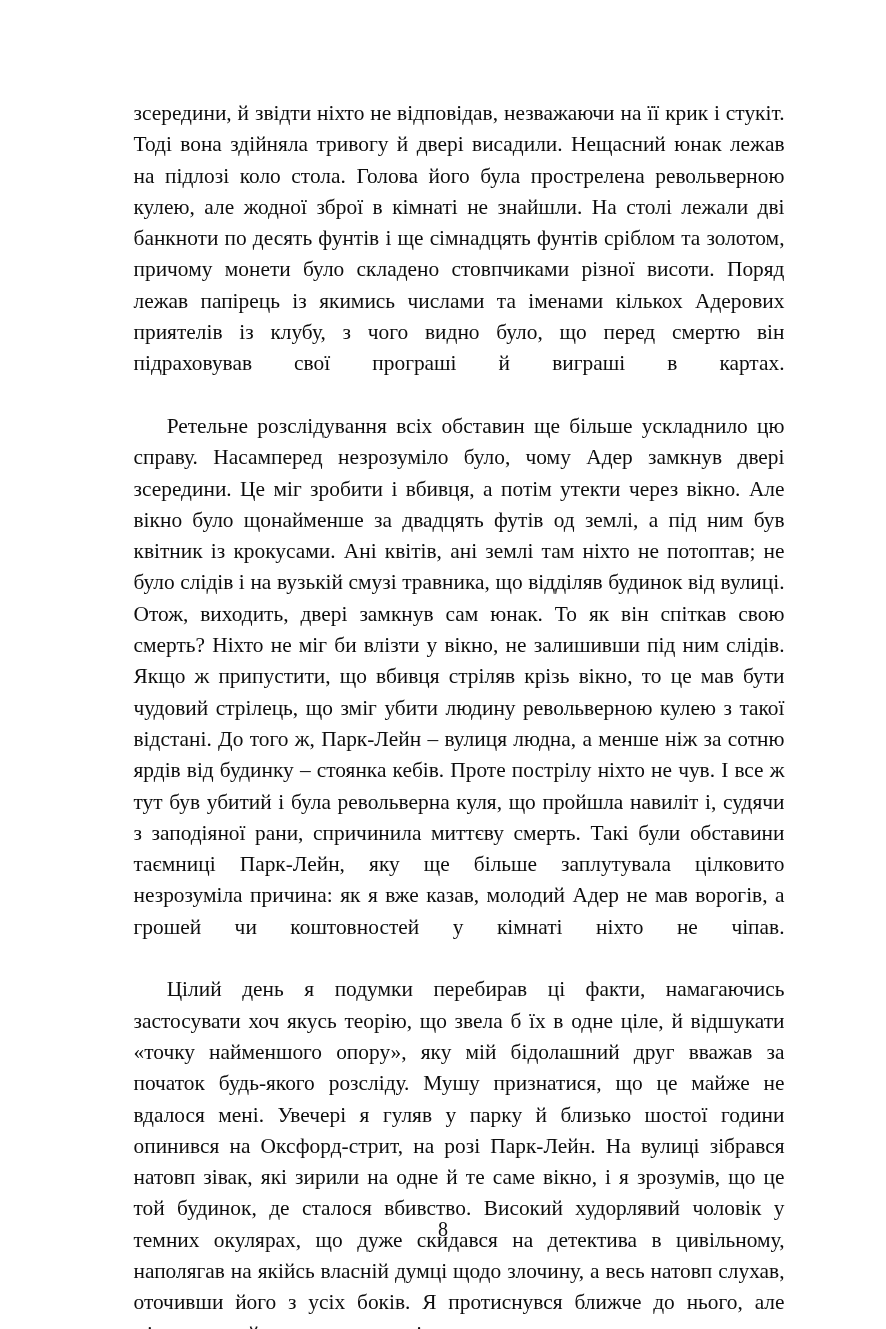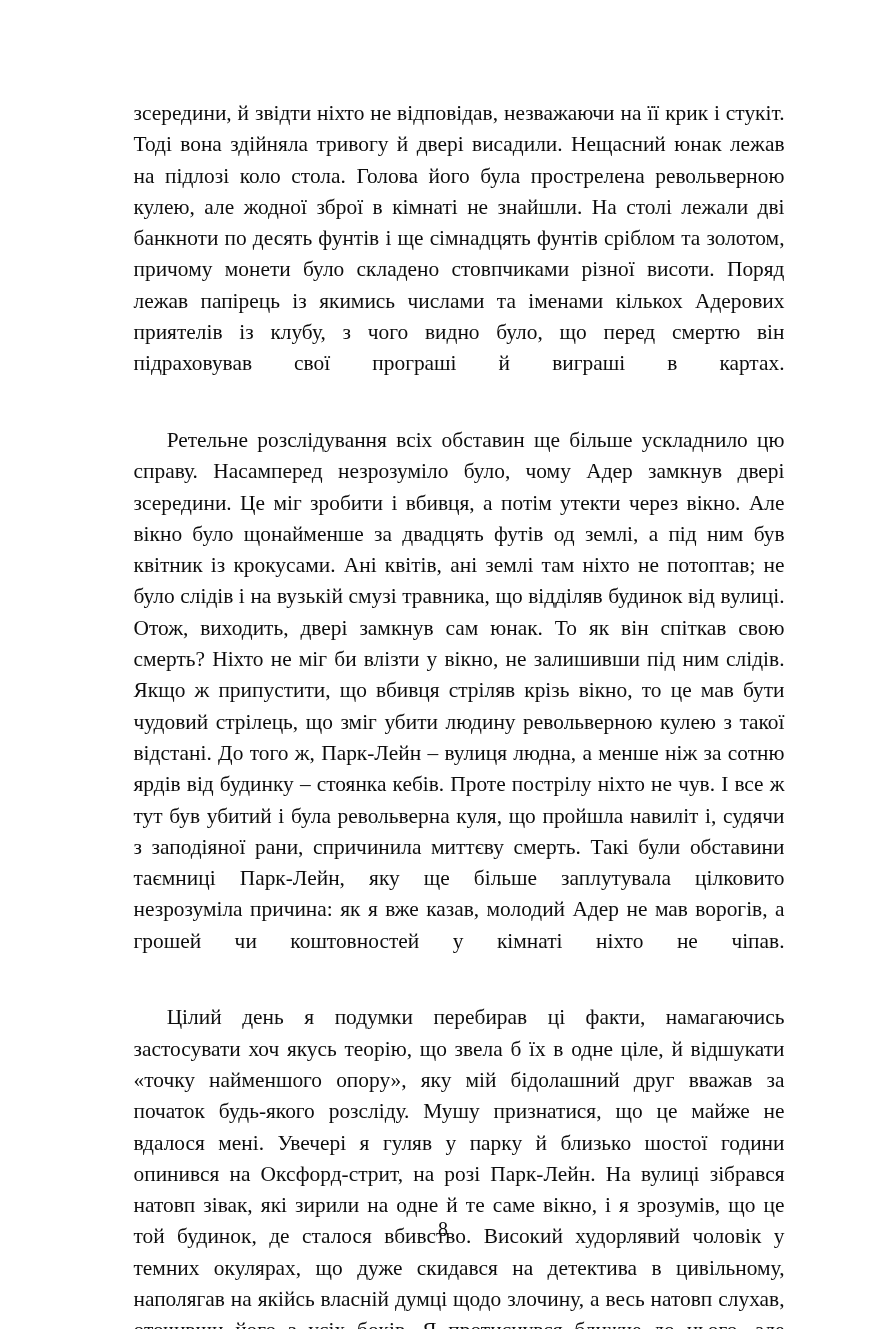--- a/index.html
+++ b/index.html
@@ -37,21 +37,20 @@
 
   .para {
     margin: 0;
     padding: 0;
     text-indent: 0;
     text-align: justify;
   }
 
   .para.indent {
     text-indent: 1.55em;
-    margin-top: 14px;
   }
 
   
   .para::after {
     content: "";
     display: inline-block;
     width: 100%;
   }
 
   .folio {

